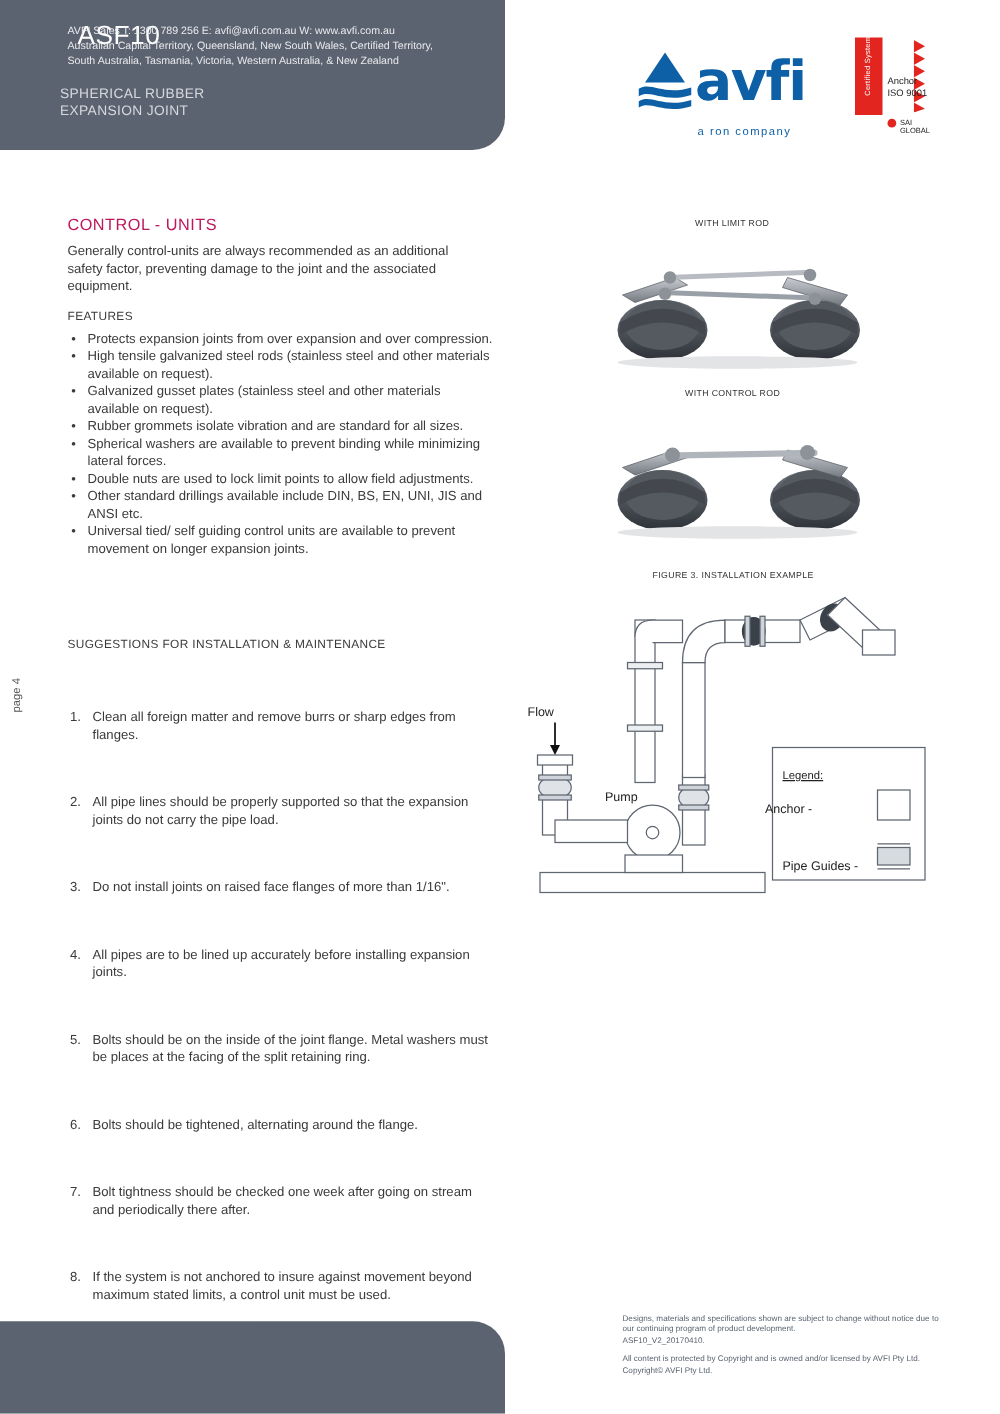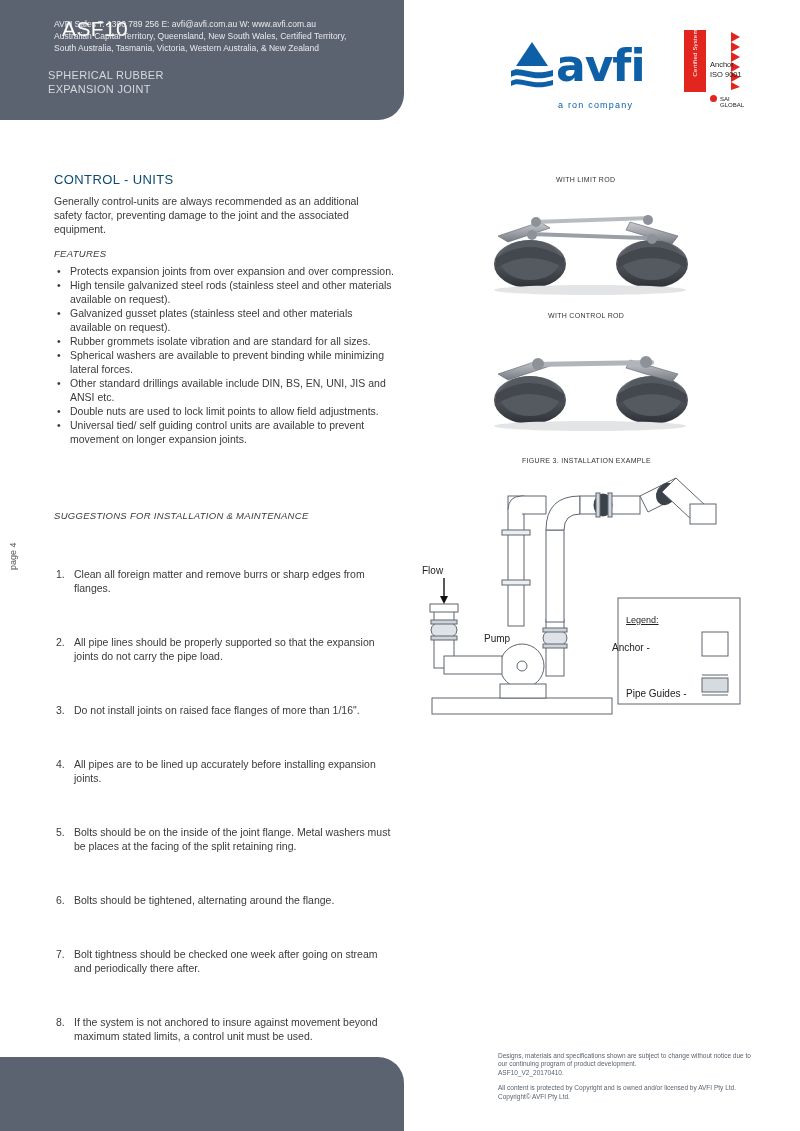--- a/index.html
+++ b/index.html
@@ -114,37 +114,36 @@
     width: 7px; height: 7px;
     border-radius: 50%;
     background: #e2251f;
   }
 
   
   .section-title {
     position: absolute;
     left: 54px; top: 172px;
     font-size: 13px;
-    color: #0c4a6e;
+    color: #be185d;
     letter-spacing: 0.4px;
   }
   .intro {
     position: absolute;
     left: 54px; top: 194px;
     width: 330px;
     font-size: 10.5px;
     line-height: 14px;
     color: #3a3a3a;
   }
   .sub-head {
     position: absolute;
     font-size: 9.5px;
     color: #3a3a3a;
     letter-spacing: 0.3px;
-    font-style: italic;
   }
   #features-head { left: 54px; top: 248px; }
   #suggestions-head { left: 54px; top: 510px; width: 340px; }
 
   ul.bullets {
     position: absolute;
     left: 54px; top: 264px;
     width: 340px;
     margin: 0;
     padding: 0;
@@ -307,22 +306,22 @@
 <div class="section-title">CONTROL - UNITS</div>
 <div class="intro">Generally control-units are always recommended as an additional safety factor, preventing damage to the joint and the associated equipment.</div>
 
 <div class="sub-head" id="features-head">FEATURES</div>
 <ul class="bullets">
   <li>Protects expansion joints from over expansion and over compression.</li>
   <li>High tensile galvanized steel rods (stainless steel and other materials available on request).</li>
   <li>Galvanized gusset plates (stainless steel and other materials available on request).</li>
   <li>Rubber grommets isolate vibration and are standard for all sizes.</li>
   <li>Spherical washers are available to prevent binding while minimizing lateral forces.</li>
+  <li>Double nuts are used to lock limit points to allow field adjustments.</li>
   <li>Other standard drillings available include DIN, BS, EN, UNI, JIS and ANSI etc.</li>
-  <li>Double nuts are used to lock limit points to allow field adjustments.</li>
   <li>Universal tied/ self guiding control units are available to prevent movement on longer expansion joints.</li>
 </ul>
 
 <div class="sub-head" id="suggestions-head">SUGGESTIONS FOR INSTALLATION &amp; MAINTENANCE</div>
 <ol class="numbered">
   <li>Clean all foreign matter and remove burrs or sharp edges from flanges.</li>
   <li>All pipe lines should be properly supported so that the expansion joints do not carry the pipe load.</li>
   <li>Do not install joints on raised face flanges of more than 1/16".</li>
   <li>All pipes are to be lined up accurately before installing expansion joints.</li>
   <li>Bolts should be on the inside of the joint flange. Metal washers must be places at the facing of the split retaining ring.</li>

